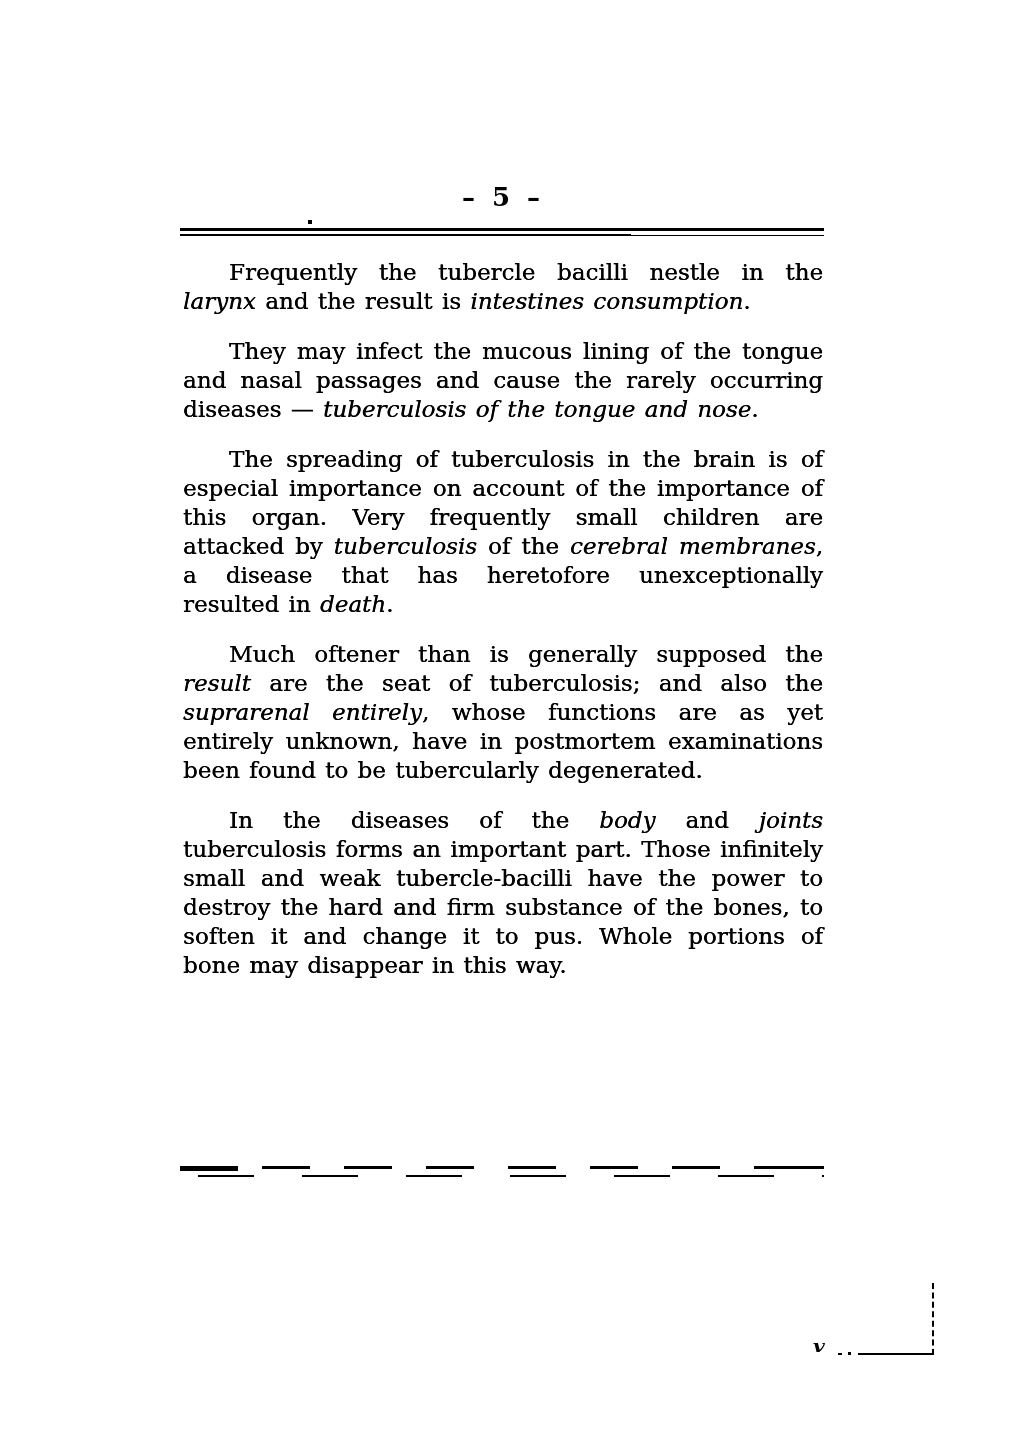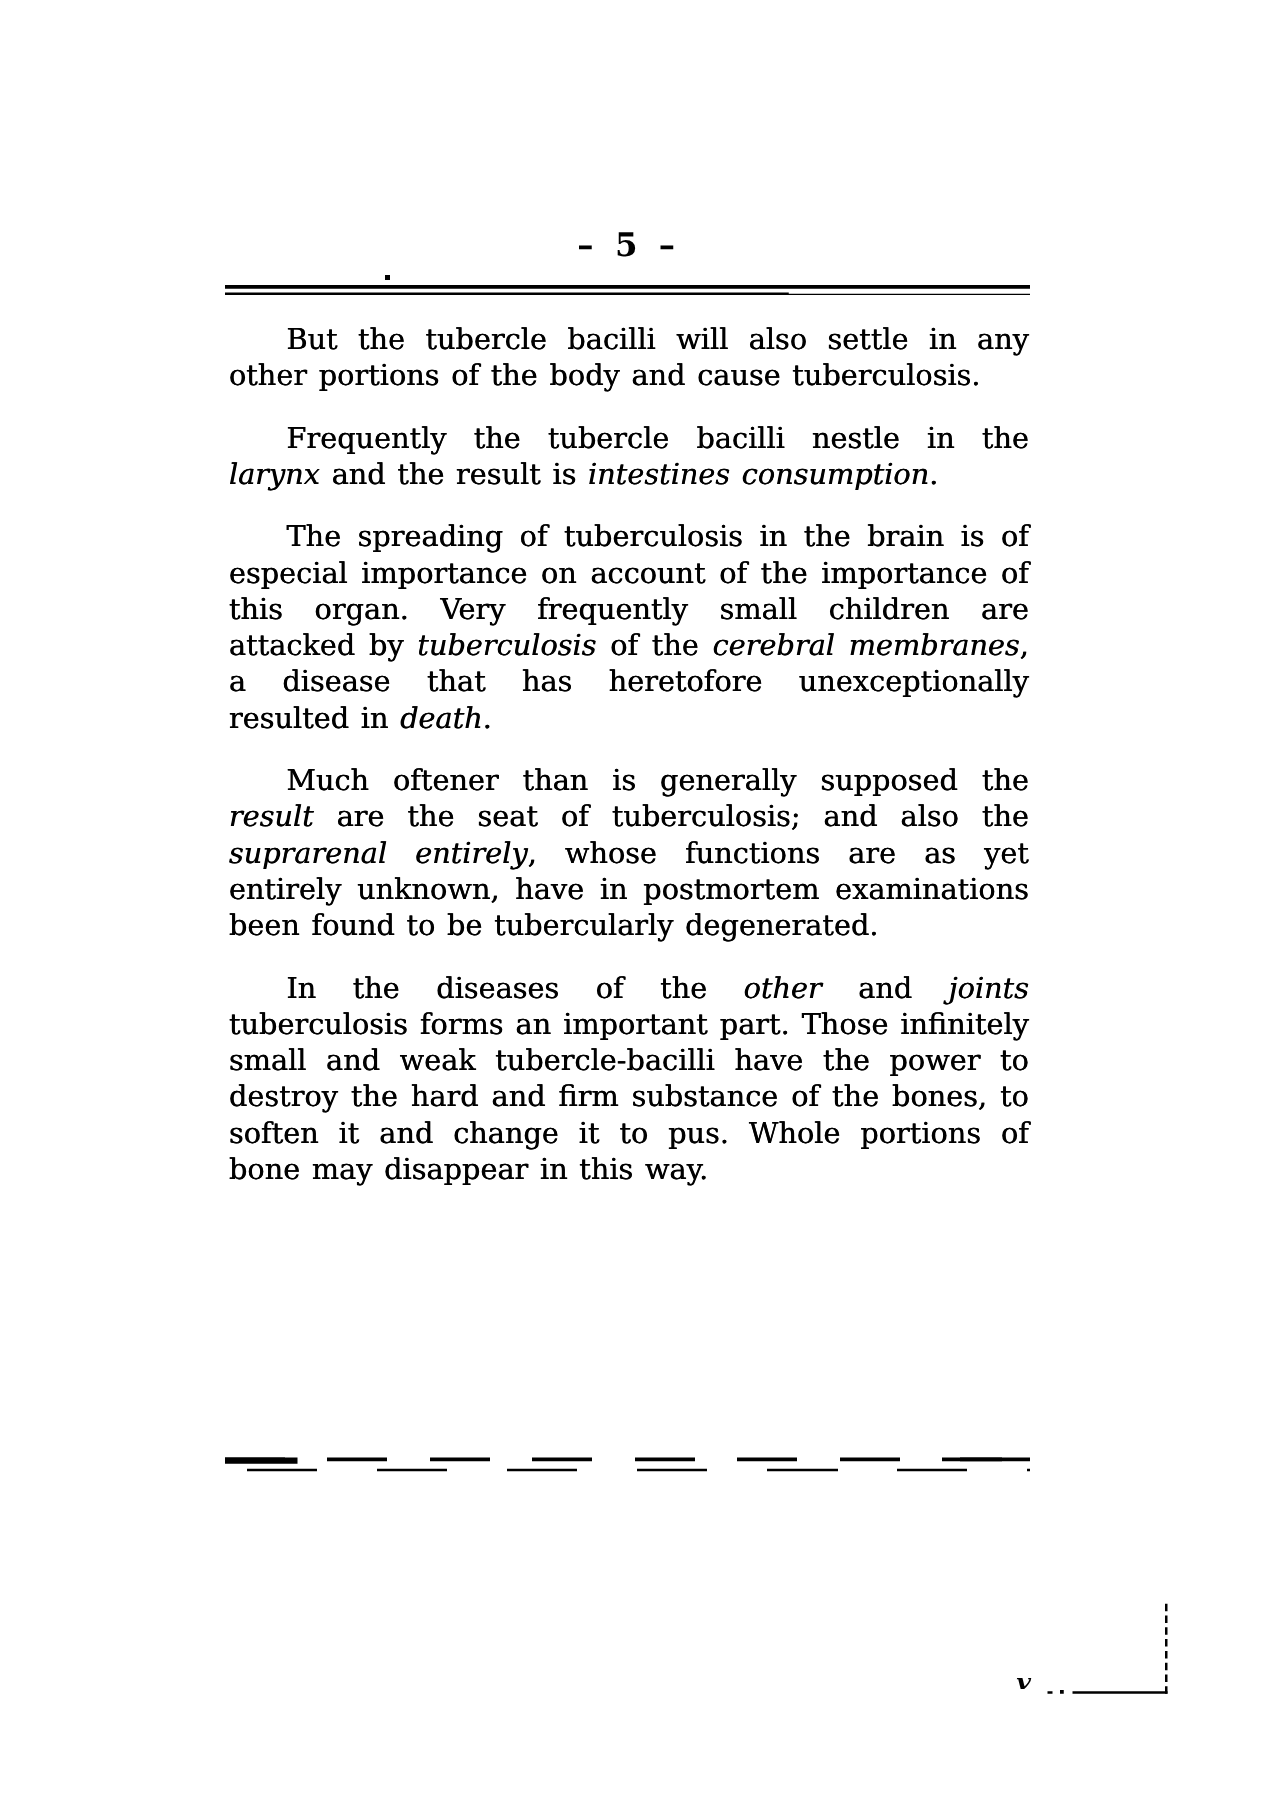--- a/index.html
+++ b/index.html
@@ -158,25 +158,25 @@
   <div class="page-number">– 5 –</div>
 
   <div class="top-rule">
     <div class="rl1"></div>
     <div class="rl2"></div>
     <div class="rl2b"></div>
     <div class="rule-dot"></div>
   </div>
 
   <div class="text-block">
-      <p class="para"><span>But the tubercle bacilli will also settle in any other portions of the body and cause tuberculosis.</span></p>
       <p class="para"><span>Frequently the tubercle bacilli nestle in the </span><span class="emph">larynx</span><span> and the result is </span><span class="emph">intestines consumption</span><span>.</span></p>
+      <p class="para"><span>They may infect the mucous lining of the tongue and nasal passages and cause the rarely occurring diseases — </span><span class="emph">tuberculosis of the tongue and nose</span><span>.</span></p>
       <p class="para"><span>The spreading of tuberculosis in the brain is of especial importance on account of the importance of this organ.  Very frequently small children are attacked by </span><span class="emph">tuberculosis</span><span> of the </span><span class="emph">cerebral membranes</span><span>, a disease that has heretofore unexceptionally resulted in </span><span class="emph">death</span><span>.</span></p>
       <p class="para"><span>Much oftener than is generally supposed the </span><span class="emph">result</span><span> are the seat of tuberculosis; and also the </span><span class="emph">suprarenal entirely</span><span>, whose functions are as yet entirely unknown, have in postmortem examinations been found to be tubercularly degenerated.</span></p>
-      <p class="para"><span>In the diseases of the </span><span class="emph">other</span><span> and </span><span class="emph">joints</span><span> tuberculosis forms an important part.  Those infinitely small and weak tubercle-bacilli have the power to destroy the hard and firm substance of the bones, to soften it and change it to pus.  Whole portions of bone may disappear in this way.</span></p>
+      <p class="para"><span>In the diseases of the </span><span class="emph">body</span><span> and </span><span class="emph">joints</span><span> tuberculosis forms an important part.  Those infinitely small and weak tubercle-bacilli have the power to destroy the hard and firm substance of the bones, to soften it and change it to pus.  Whole portions of bone may disappear in this way.</span></p>
     </div>
 
   <div class="bottom-rule">
     <div class="dl1"></div>
     <div class="dl2"></div>
     <div class="cap-left"></div>
     <div class="cap-right"></div>
   </div>
 
   <div class="fold-vline"></div>

